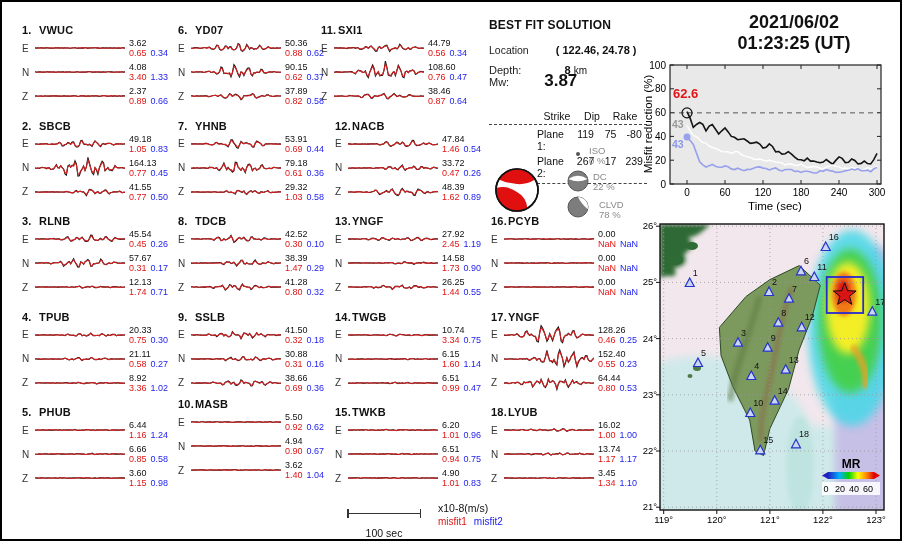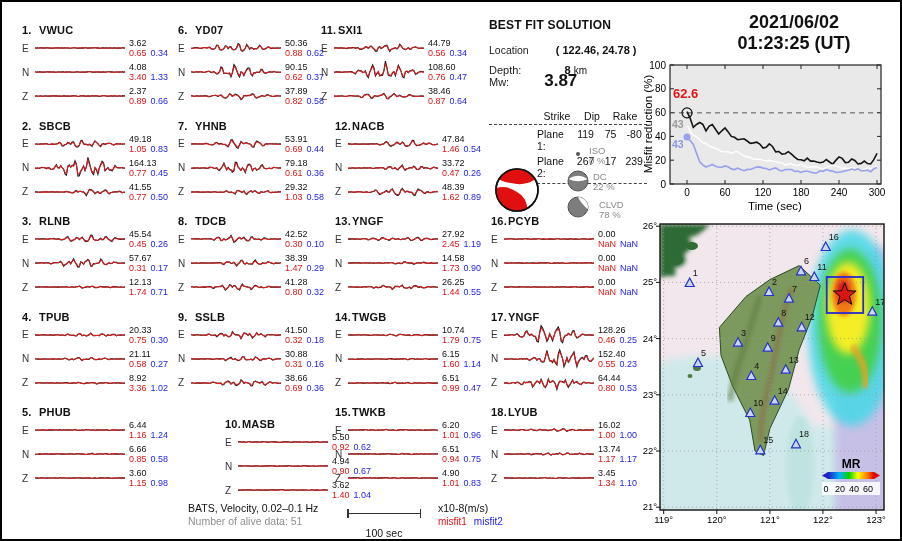--- a/index.html
+++ b/index.html
@@ -380,21 +380,21 @@
               <polyline points="0.0,12.2 1.4,11.8 2.9,12.2 4.3,12.1 5.7,11.9 7.1,12.1 8.6,11.9 10.0,12.2 11.4,12.1 12.9,11.9 14.3,11.8 15.7,12.3 17.1,12.1 18.6,12.2 20.0,11.9 21.4,11.1 22.9,11.4 24.3,11.7 25.7,12.1 27.1,12.3 28.6,12.1 30.0,12.3 31.4,13.9 32.9,13.6 34.3,11.3 35.7,10.7 37.1,10.0 38.6,11.0 40.0,13.0 41.4,11.8 42.9,11.2 44.3,14.0 45.7,14.5 47.1,13.7 48.6,12.5 50.0,8.8 51.4,9.8 52.9,12.4 54.3,11.4 55.7,11.6 57.1,11.9 58.6,12.7 60.0,15.0 61.4,14.7 62.9,10.6 64.3,10.2 65.7,10.7 67.1,11.2 68.6,12.0 70.0,11.0 71.4,10.7 72.9,13.4 74.3,14.3 75.7,12.9 77.1,11.9 78.6,11.0 80.0,11.0 81.4,12.4 82.9,11.6 84.3,11.7 85.7,12.0 87.1,12.4 88.6,12.2 90.0,12.3" fill="none" stroke="#151515" stroke-width="1.1"></polyline>
               <polyline points="0.0,11.7 1.4,11.8 2.9,12.3 4.3,12.2 5.7,12.2 7.1,11.9 8.6,11.7 10.0,11.9 11.4,11.9 12.9,12.0 14.3,11.8 15.7,11.9 17.1,12.1 18.6,12.5 20.0,12.0 21.4,11.2 22.9,11.2 24.3,11.7 25.7,12.2 27.1,12.4 28.6,12.4 30.0,12.2 31.4,13.6 32.9,12.9 34.3,11.6 35.7,10.7 37.1,10.7 38.6,11.4 40.0,13.1 41.4,11.9 42.9,11.5 44.3,13.1 45.7,13.6 47.1,13.4 48.6,12.2 50.0,9.8 51.4,10.2 52.9,12.2 54.3,11.4 55.7,11.5 57.1,12.0 58.6,12.2 60.0,14.1 61.4,13.9 62.9,10.9 64.3,10.3 65.7,10.7 67.1,11.4 68.6,12.1 70.0,11.5 71.4,11.2 72.9,13.0 74.3,13.5 75.7,13.0 77.1,12.2 78.6,10.9 80.0,11.3 81.4,12.4 82.9,11.7 84.3,11.6 85.7,12.1 87.1,12.0 88.6,12.3 90.0,12.0" fill="none" stroke="#d42020" stroke-width="1.1"></polyline>
             </svg>
     <div class="nums">
       <div class="amp">38.66</div>
       <div><span class="m1">0.69</span><span class="m2">0.36</span></div>
     </div>
   </div>
         </div>
   </div>
-      <div class="station" style="left: 176px; top: 416px; margin-left: 47px;">
+      <div class="station" style="left: 176px; top: 396px;">
     <div class="st-head"><span class="st-num">10.</span><span class="st-name">MASB</span></div>
     <div class="st-rows">
           <div class="comp-row">
     <span class="comp-letter">E</span>
     <svg class="wave" width="90" height="24">
               <polyline points="0.0,11.9 1.4,11.8 2.9,11.8 4.3,12.0 5.7,11.9 7.1,12.1 8.6,12.2 10.0,11.8 11.4,11.8 12.9,11.8 14.3,12.2 15.7,11.9 17.1,12.0 18.6,11.9 20.0,11.8 21.4,12.2 22.9,11.9 24.3,11.8 25.7,11.8 27.1,11.7 28.6,12.2 30.0,12.1 31.4,12.2 32.9,11.8 34.3,11.8 35.7,11.9 37.1,11.8 38.6,12.0 40.0,12.2 41.4,12.3 42.9,12.5 44.3,12.1 45.7,11.8 47.1,11.8 48.6,11.9 50.0,11.9 51.4,12.0 52.9,12.3 54.3,12.4 55.7,11.9 57.1,11.9 58.6,11.7 60.0,12.1 61.4,11.8 62.9,12.1 64.3,12.3 65.7,12.0 67.1,11.9 68.6,11.7 70.0,12.2 71.4,12.1 72.9,12.3 74.3,11.9 75.7,12.0 77.1,11.9 78.6,11.5 80.0,11.8 81.4,12.1 82.9,12.2 84.3,12.3 85.7,11.8 87.1,12.1 88.6,12.0 90.0,12.2" fill="none" stroke="#151515" stroke-width="1.1"></polyline>
               <polyline points="0.0,12.0 1.4,11.8 2.9,12.2 4.3,12.3 5.7,11.9 7.1,12.1 8.6,12.2 10.0,11.8 11.4,11.8 12.9,12.2 14.3,12.3 15.7,12.2 17.1,11.9 18.6,12.2 20.0,12.0 21.4,12.3 22.9,12.2 24.3,12.3 25.7,11.8 27.1,11.8 28.6,12.1 30.0,11.8 31.4,12.3 32.9,12.0 34.3,11.9 35.7,12.2 37.1,12.1 38.6,11.9 40.0,12.3 41.4,12.2 42.9,12.1 44.3,12.1 45.7,12.0 47.1,12.2 48.6,12.2 50.0,11.8 51.4,12.2 52.9,12.3 54.3,12.0 55.7,11.7 57.1,11.5 58.6,12.1 60.0,12.2 61.4,11.7 62.9,12.4 64.3,12.0 65.7,12.1 67.1,11.8 68.6,11.6 70.0,11.8 71.4,12.3 72.9,12.3 74.3,12.1 75.7,12.1 77.1,12.1 78.6,11.8 80.0,12.1 81.4,12.2 82.9,12.1 84.3,11.8 85.7,11.9 87.1,12.3 88.6,11.9 90.0,11.9" fill="none" stroke="#d42020" stroke-width="1.1"></polyline>
             </svg>
     <div class="nums">
       <div class="amp">5.50</div>
@@ -543,21 +543,21 @@
     <div class="st-head"><span class="st-num">14.</span><span class="st-name">TWGB</span></div>
     <div class="st-rows">
           <div class="comp-row">
     <span class="comp-letter">E</span>
     <svg class="wave" width="90" height="24">
               <polyline points="0.0,12.0 1.4,12.0 2.9,12.1 4.3,12.1 5.7,11.8 7.1,12.2 8.6,11.8 10.0,11.9 11.4,11.9 12.9,12.0 14.3,12.0 15.7,11.9 17.1,11.8 18.6,12.0 20.0,12.1 21.4,12.4 22.9,12.3 24.3,12.3 25.7,12.0 27.1,12.0 28.6,11.7 30.0,12.0 31.4,11.9 32.9,12.3 34.3,12.2 35.7,11.8 37.1,12.4 38.6,12.6 40.0,12.1 41.4,11.3 42.9,11.5 44.3,11.6 45.7,12.1 47.1,12.7 48.6,12.9 50.0,12.1 51.4,11.4 52.9,11.4 54.3,11.8 55.7,11.6 57.1,12.2 58.6,12.2 60.0,12.2 61.4,12.0 62.9,12.4 64.3,12.5 65.7,11.8 67.1,11.7 68.6,11.7 70.0,11.5 71.4,12.1 72.9,12.5 74.3,12.6 75.7,11.9 77.1,11.6 78.6,11.6 80.0,12.1 81.4,11.9 82.9,12.3 84.3,11.9 85.7,12.1 87.1,11.9 88.6,12.0 90.0,12.1" fill="none" stroke="#151515" stroke-width="1.1"></polyline>
               <polyline points="0.0,11.9 1.4,12.1 2.9,11.8 4.3,11.8 5.7,12.2 7.1,11.8 8.6,12.0 10.0,11.8 11.4,11.7 12.9,12.1 14.3,11.9 15.7,11.7 17.1,11.7 18.6,11.8 20.0,11.9 21.4,12.2 22.9,12.3 24.3,12.2 25.7,11.6 27.1,11.7 28.6,12.0 30.0,12.1 31.4,12.2 32.9,12.3 34.3,11.9 35.7,12.2 37.1,12.5 38.6,12.5 40.0,11.8 41.4,11.3 42.9,11.3 44.3,11.7 45.7,12.0 47.1,12.6 48.6,13.0 50.0,12.0 51.4,11.4 52.9,11.5 54.3,11.8 55.7,11.8 57.1,12.4 58.6,12.0 60.0,11.7 61.4,11.7 62.9,12.6 64.3,12.5 65.7,12.1 67.1,12.0 68.6,11.6 70.0,11.9 71.4,12.1 72.9,12.4 74.3,12.4 75.7,12.2 77.1,11.8 78.6,11.9 80.0,11.6 81.4,11.8 82.9,11.8 84.3,11.9 85.7,11.8 87.1,12.2 88.6,12.2 90.0,12.2" fill="none" stroke="#d42020" stroke-width="1.1"></polyline>
             </svg>
     <div class="nums">
       <div class="amp">10.74</div>
-      <div><span class="m1">1.79</span><span class="m2">0.75</span></div>
+      <div><span class="m1">3.34</span><span class="m2">0.75</span></div>
     </div>
   </div>
           <div class="comp-row">
     <span class="comp-letter">N</span>
     <svg class="wave" width="90" height="24">
               <polyline points="0.0,12.2 1.4,12.1 2.9,12.0 4.3,12.0 5.7,12.2 7.1,12.2 8.6,12.1 10.0,11.9 11.4,12.1 12.9,11.9 14.3,11.8 15.7,12.0 17.1,12.2 18.6,12.2 20.0,11.7 21.4,12.2 22.9,12.0 24.3,12.1 25.7,12.0 27.1,11.9 28.6,12.0 30.0,12.0 31.4,12.0 32.9,11.9 34.3,12.0 35.7,12.1 37.1,12.2 38.6,12.5 40.0,11.9 41.4,11.7 42.9,11.5 44.3,11.8 45.7,12.2 47.1,12.4 48.6,12.1 50.0,12.2 51.4,12.3 52.9,11.9 54.3,11.9 55.7,11.9 57.1,11.6 58.6,12.4 60.0,12.7 61.4,12.2 62.9,11.7 64.3,11.7 65.7,11.6 67.1,12.3 68.6,12.0 70.0,11.8 71.4,12.3 72.9,12.1 74.3,12.2 75.7,12.0 77.1,11.5 78.6,11.8 80.0,12.2 81.4,12.4 82.9,12.0 84.3,12.0 85.7,11.9 87.1,12.1 88.6,11.8 90.0,11.9" fill="none" stroke="#151515" stroke-width="1.1"></polyline>
               <polyline points="0.0,12.1 1.4,12.2 2.9,12.3 4.3,12.0 5.7,12.1 7.1,12.2 8.6,12.2 10.0,12.2 11.4,12.2 12.9,12.2 14.3,11.9 15.7,12.2 17.1,12.1 18.6,12.2 20.0,11.7 21.4,12.2 22.9,11.8 24.3,12.3 25.7,12.3 27.1,11.8 28.6,11.6 30.0,11.9 31.4,12.1 32.9,12.2 34.3,12.1 35.7,12.2 37.1,12.1 38.6,12.0 40.0,12.0 41.4,11.6 42.9,12.1 44.3,12.2 45.7,12.0 47.1,12.0 48.6,11.9 50.0,11.8 51.4,11.9 52.9,11.9 54.3,12.1 55.7,11.7 57.1,11.6 58.6,12.3 60.0,12.6 61.4,11.8 62.9,11.8 64.3,11.7 65.7,11.7 67.1,12.2 68.6,12.3 70.0,12.0 71.4,12.2 72.9,12.0 74.3,12.3 75.7,11.8 77.1,11.5 78.6,11.8 80.0,12.4 81.4,11.9 82.9,11.8 84.3,12.3 85.7,12.1 87.1,12.0 88.6,12.0 90.0,12.0" fill="none" stroke="#d42020" stroke-width="1.1"></polyline>
             </svg>
     <div class="nums">
       <div class="amp">6.15</div>
@@ -1034,24 +1034,20 @@
         <line x1="20" y1="122.6" x2="16" y2="122.6" stroke="#111"></line>
         <text x="17" y="181.8" text-anchor="end" font-size="9.5">23°</text>
         <line x1="20" y1="178.8" x2="16" y2="178.8" stroke="#111"></line>
         <text x="17" y="238" text-anchor="end" font-size="9.5">22°</text>
         <line x1="20" y1="235" x2="16" y2="235" stroke="#111"></line>
         <text x="17" y="294.2" text-anchor="end" font-size="9.5">21°</text>
         <line x1="20" y1="291.2" x2="16" y2="291.2" stroke="#111"></line>
       </g>
   </svg>
 
-  <div class="foot" style="left:186px;top:500px">
-    <div>BATS, Velocity, 0.02–0.1 Hz</div>
-    <div class="gray">Number of alive data: 51</div>
-  </div>
   <div id="scalebar"></div>
   <div id="scalelabel">100 sec</div>
   <div class="foot" style="left:436px;top:500px">
     <div>x10-8(m/s)</div>
     <div><span class="m1" style="font-size:10px">misfit1</span>
          <span class="m2" style="font-size:10px">misfit2</span></div>
   </div>
 
 </div>
 

